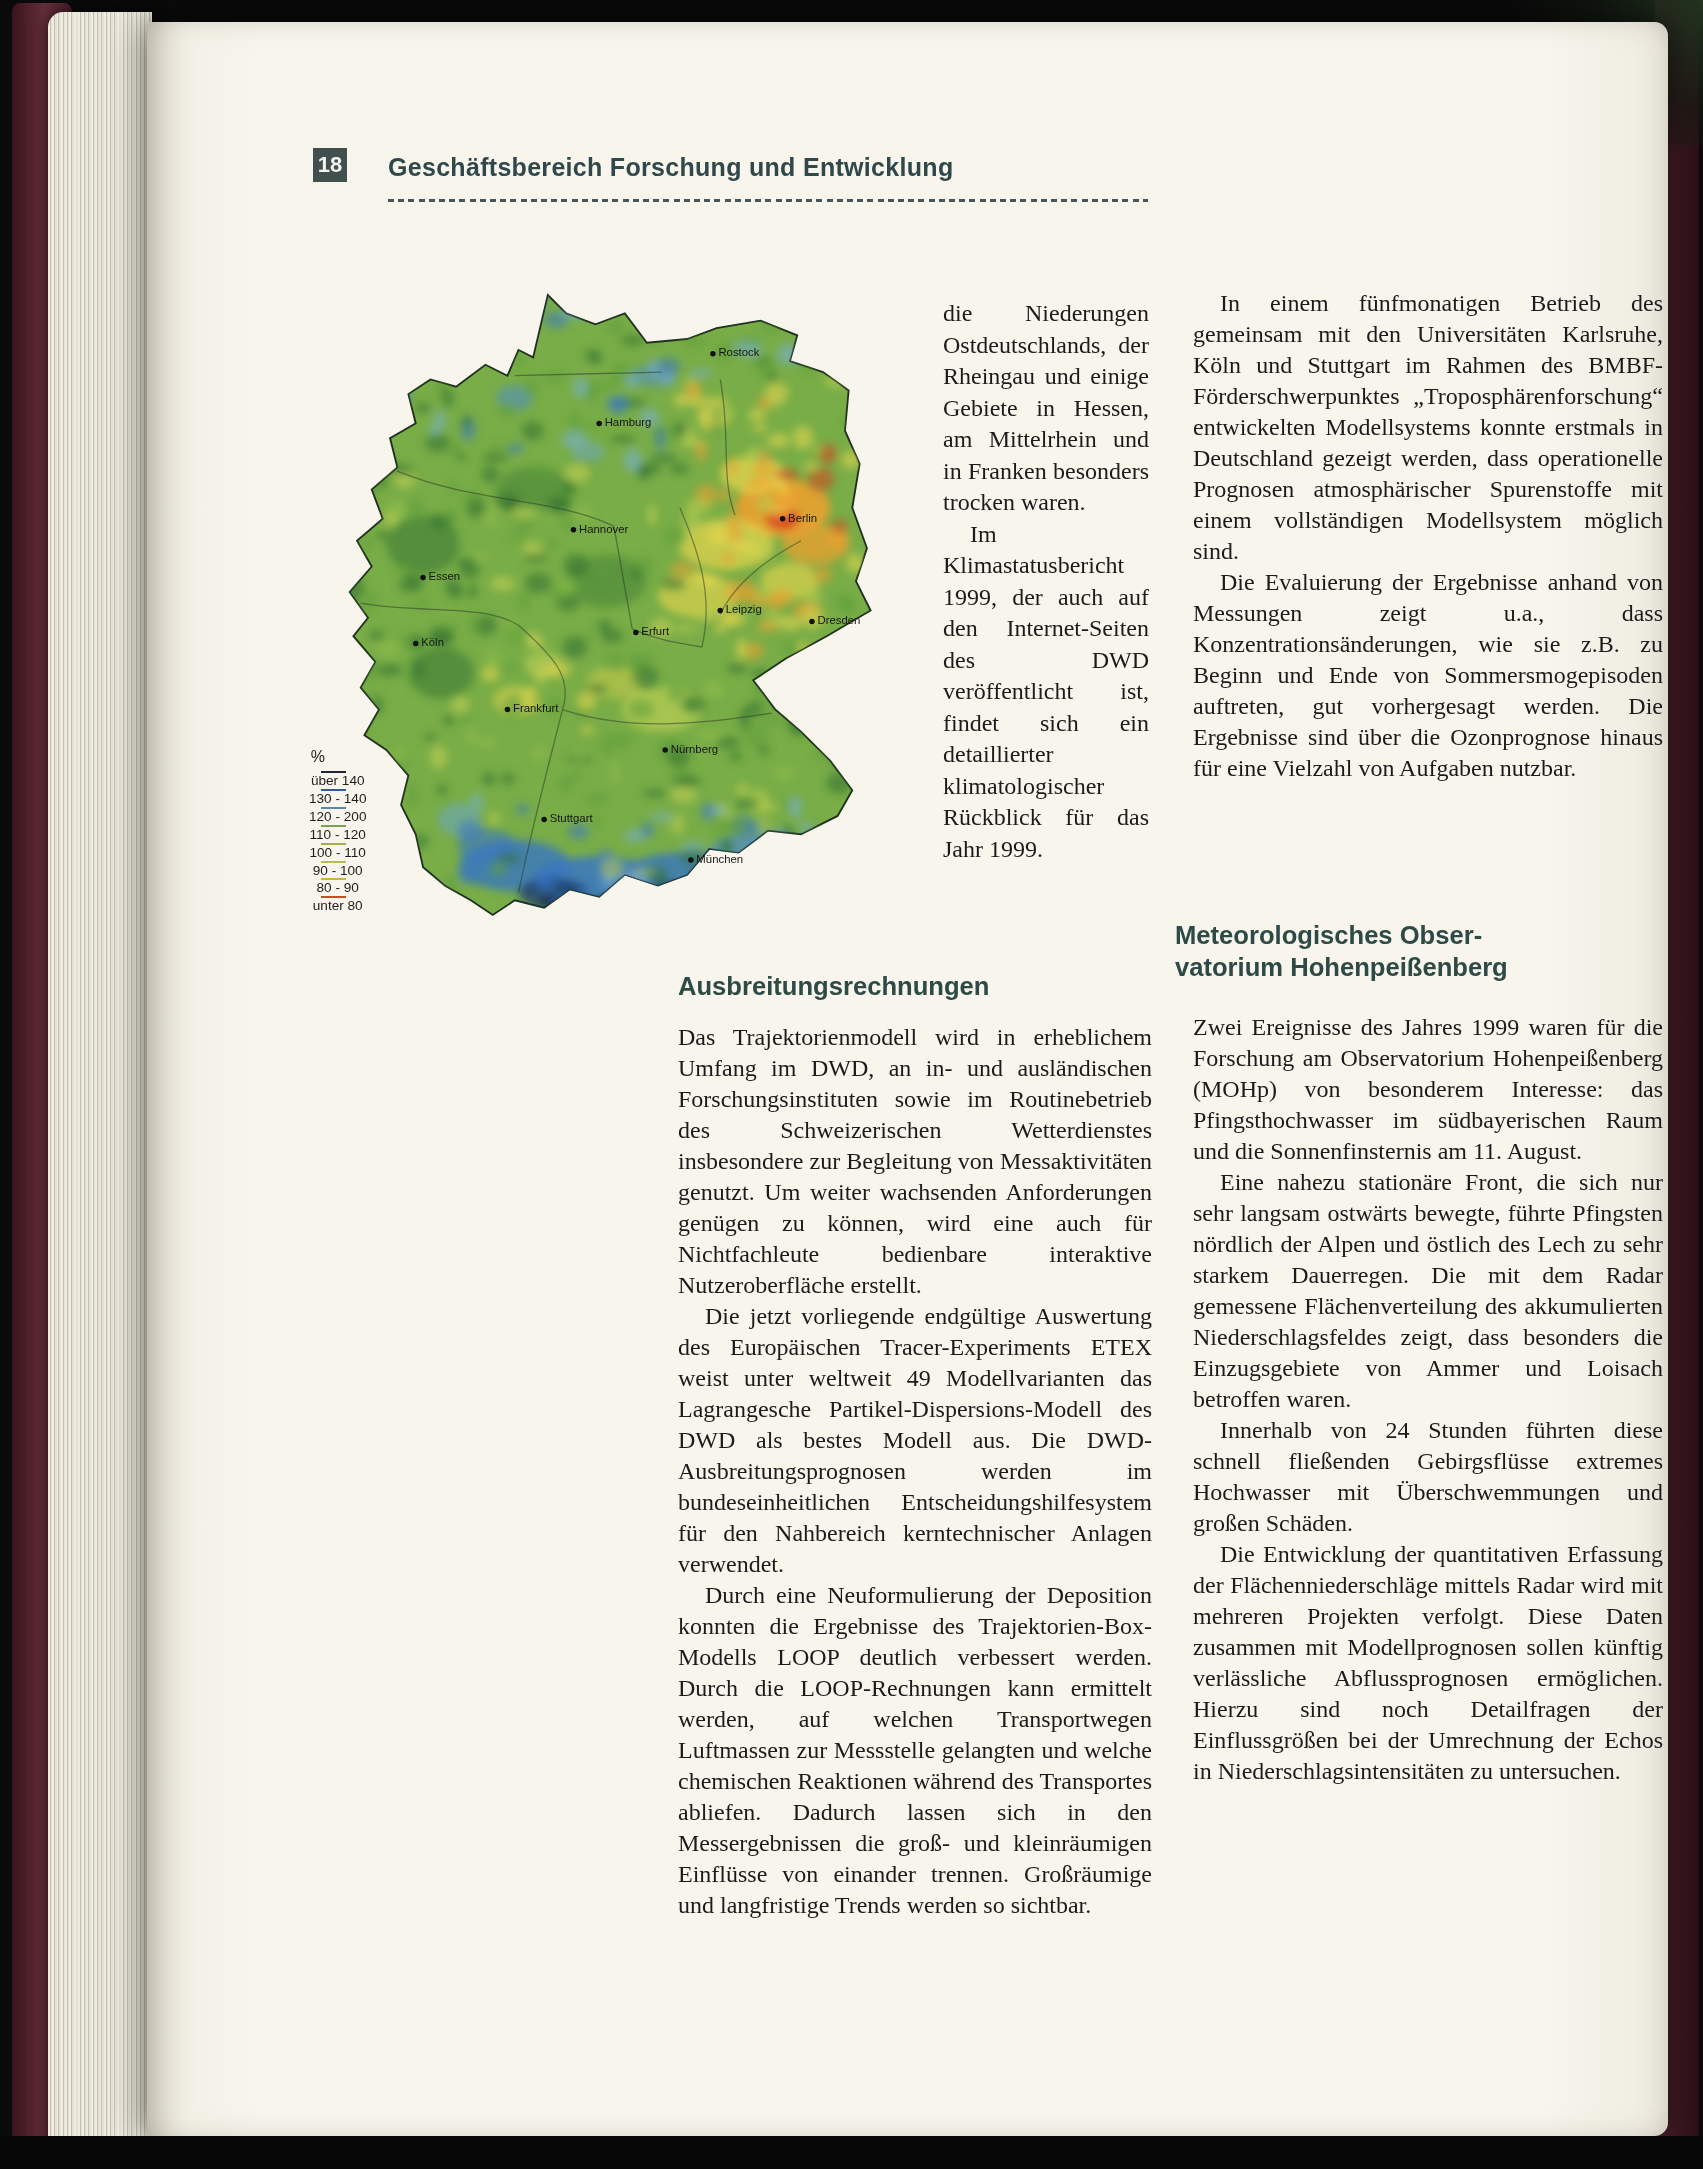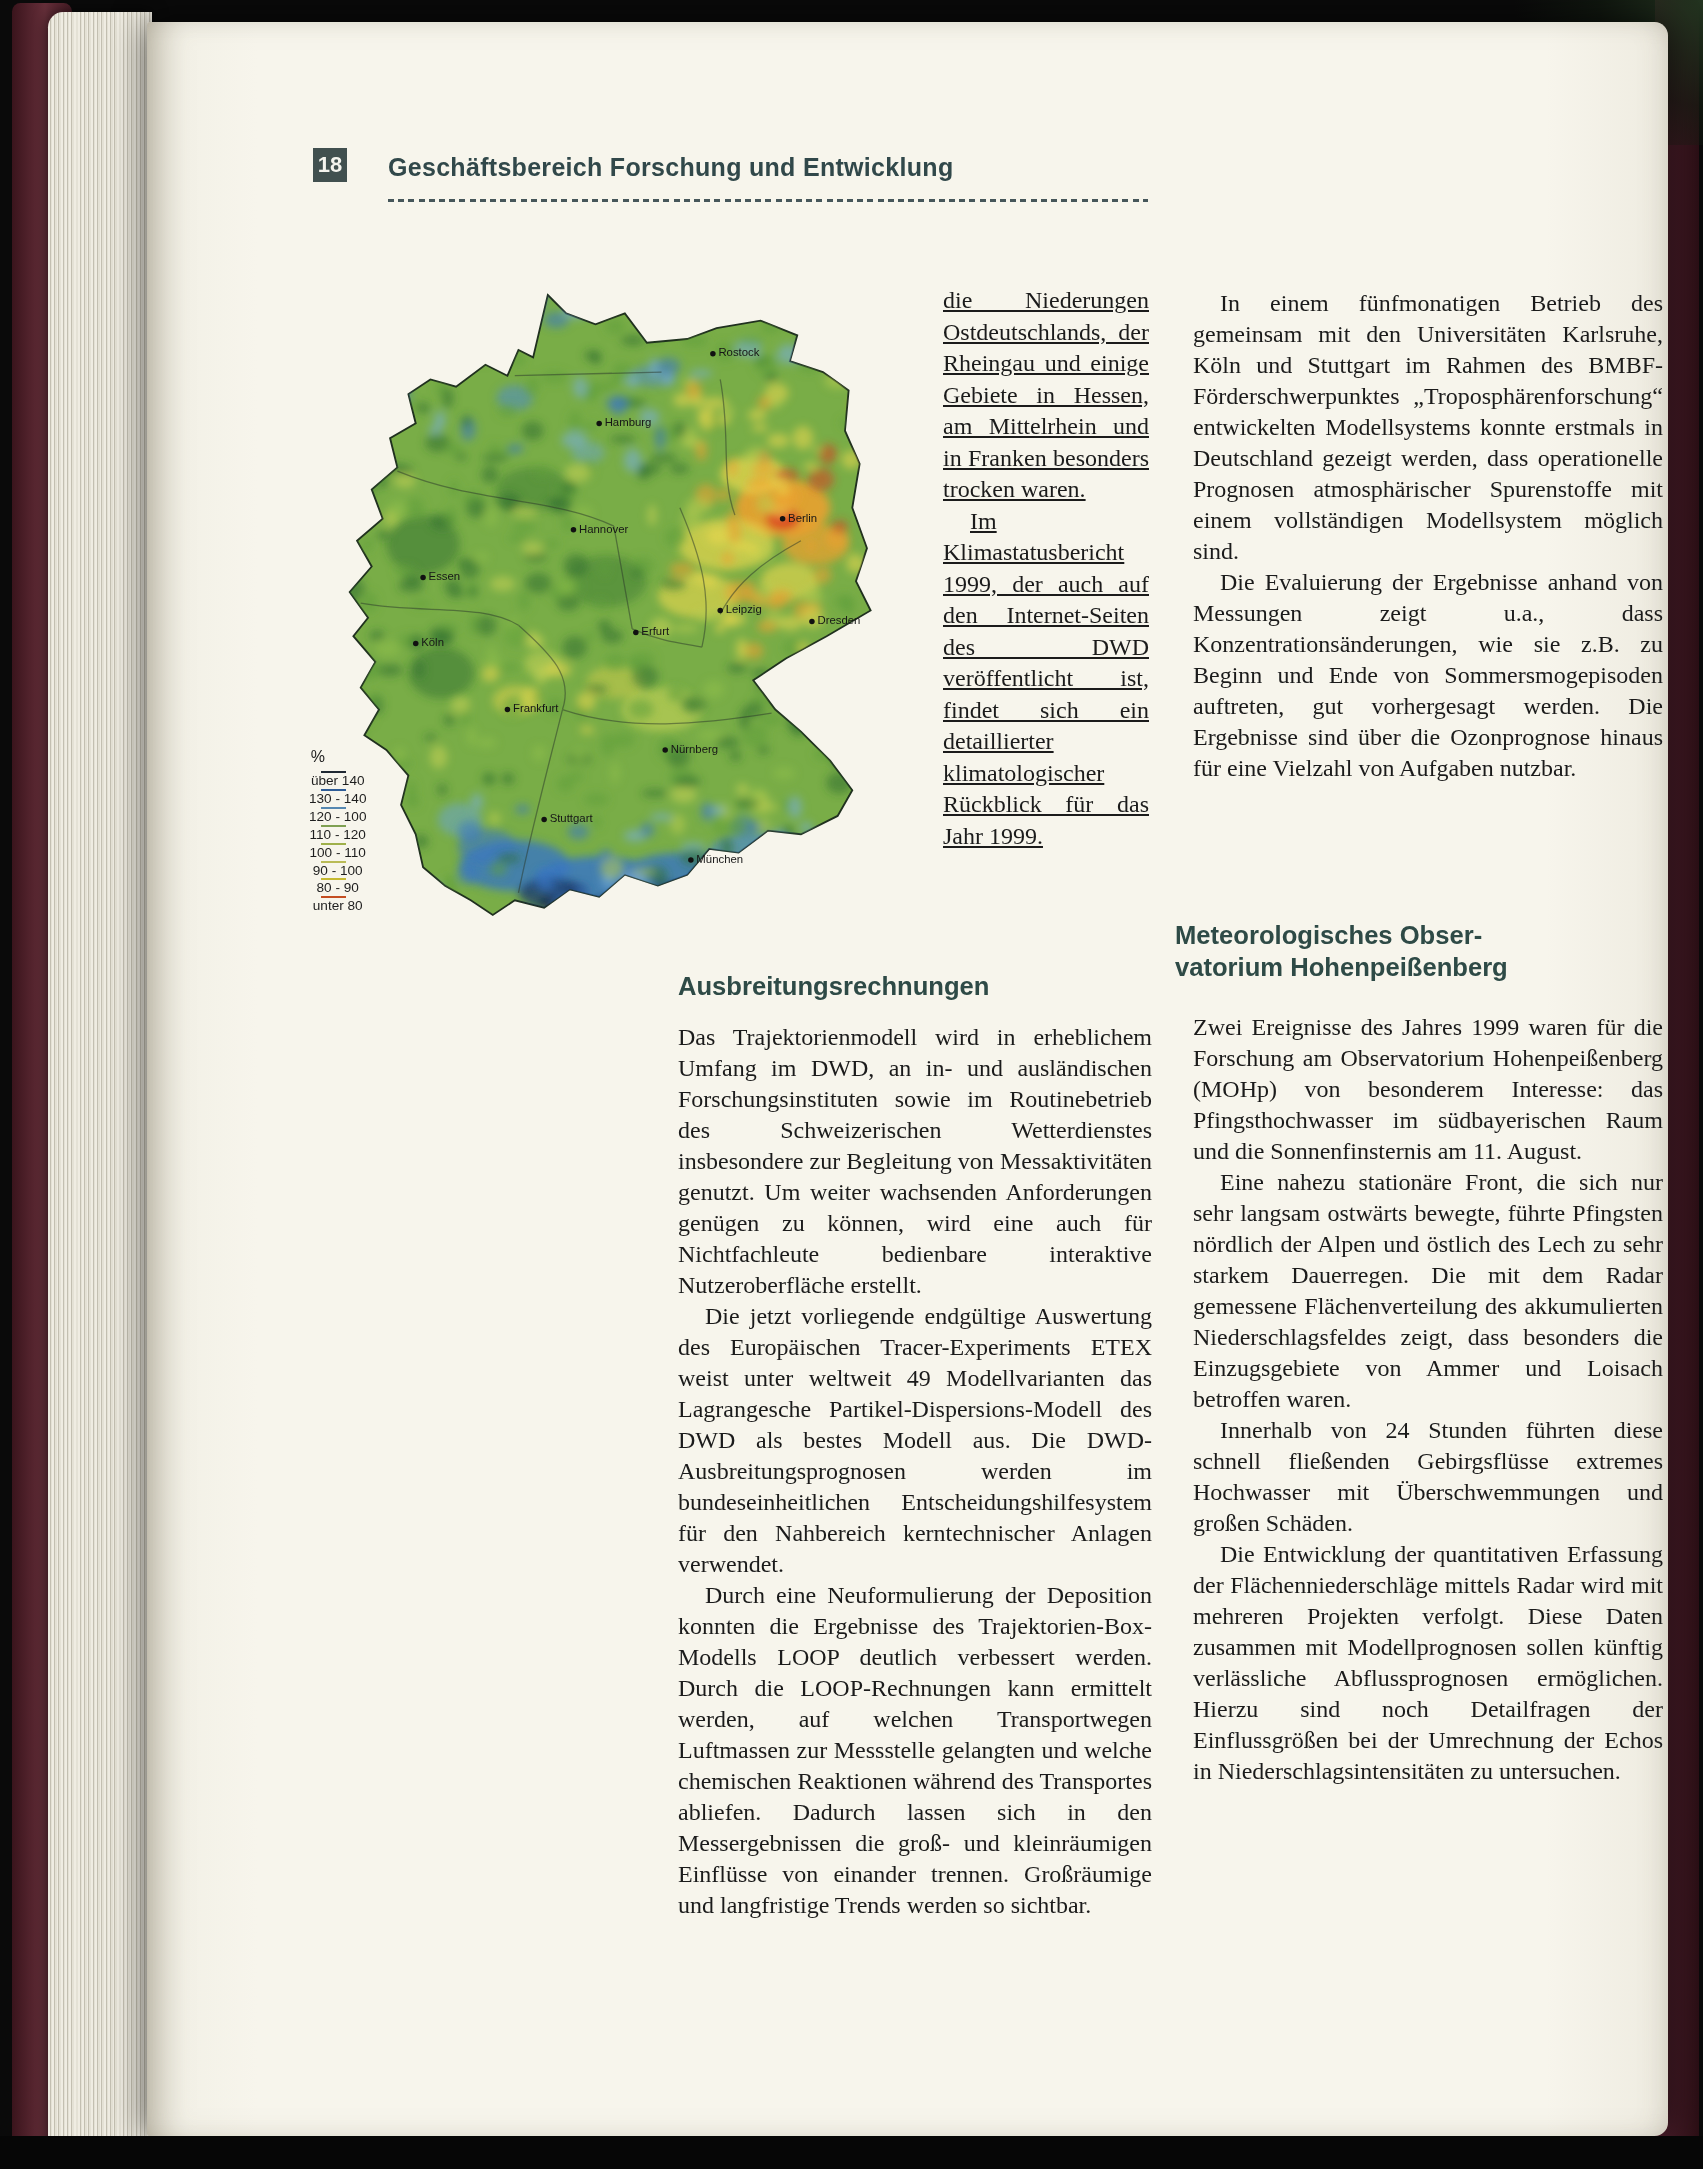--- a/index.html
+++ b/index.html
@@ -37,21 +37,21 @@
   .legend-row{display:flex;align-items:center;height:17px;margin-bottom:0.9px;flex-direction:column;}
   .legend-swatch{width:25.6px;height:12.8px;margin-right:8.5px;box-shadow:inset 0 0 0 0.9px rgba(0,0,0,.18);display:inline-block;}
   .legend-label{font-size:13.6px;color:#1e1e1e;}
   
   .map-caption{position:absolute;left:162px;top:947px;width:273px;white-space:pre-line;
     font:bold 20.4px/28px "Liberation Sans", sans-serif;color:#1a6db8;}
   
   .serifcol{position:absolute;text-align:justify;color:#1b1b1b;font-size:24px;line-height:31px;}
   .serifcol p{margin:0;}
   .serifcol p.indent{text-indent:27px;}
-  .col-narrow{left:796px;top:263px;width:206px;line-height:31.5px;text-decoration:underline;}
+  .col-narrow{left:796px;top:276px;width:206px;line-height:31.5px;}
   .col-mid-heading{position:absolute;left:531px;top:949px;font:bold 25.6px/31px "Liberation Sans", sans-serif;color:#2e4a46;}
   .col-mid{left:531px;top:1000px;width:474px;}
   .col-right-top{left:1046px;top:266px;width:470px;}
   .col-right-heading{position:absolute;left:1028px;top:898px;white-space:pre-line;
     font:bold 25.6px/31.5px "Liberation Sans", sans-serif;color:#2e4a46;}
   .col-right-body{left:1046px;top:990px;width:470px;}
 </style>
 </head>
 <body>
 
@@ -684,21 +684,21 @@
           <div class="legend-row">
             <span class="legend-swatch" style="background: rgb(39, 49, 61);"></span>
             <span class="legend-label">über 140</span>
           </div>
           <div class="legend-row">
             <span class="legend-swatch" style="background: rgb(58, 114, 185);"></span>
             <span class="legend-label">130 - 140</span>
           </div>
           <div class="legend-row">
             <span class="legend-swatch" style="background: rgb(106, 166, 216);"></span>
-            <span class="legend-label">120 - 100</span>
+            <span class="legend-label">120 - 200</span>
           </div>
           <div class="legend-row">
             <span class="legend-swatch" style="background: rgb(156, 196, 101);"></span>
             <span class="legend-label">110 - 120</span>
           </div>
           <div class="legend-row">
             <span class="legend-swatch" style="background: rgb(194, 215, 92);"></span>
             <span class="legend-label">100 - 110</span>
           </div>
           <div class="legend-row">

